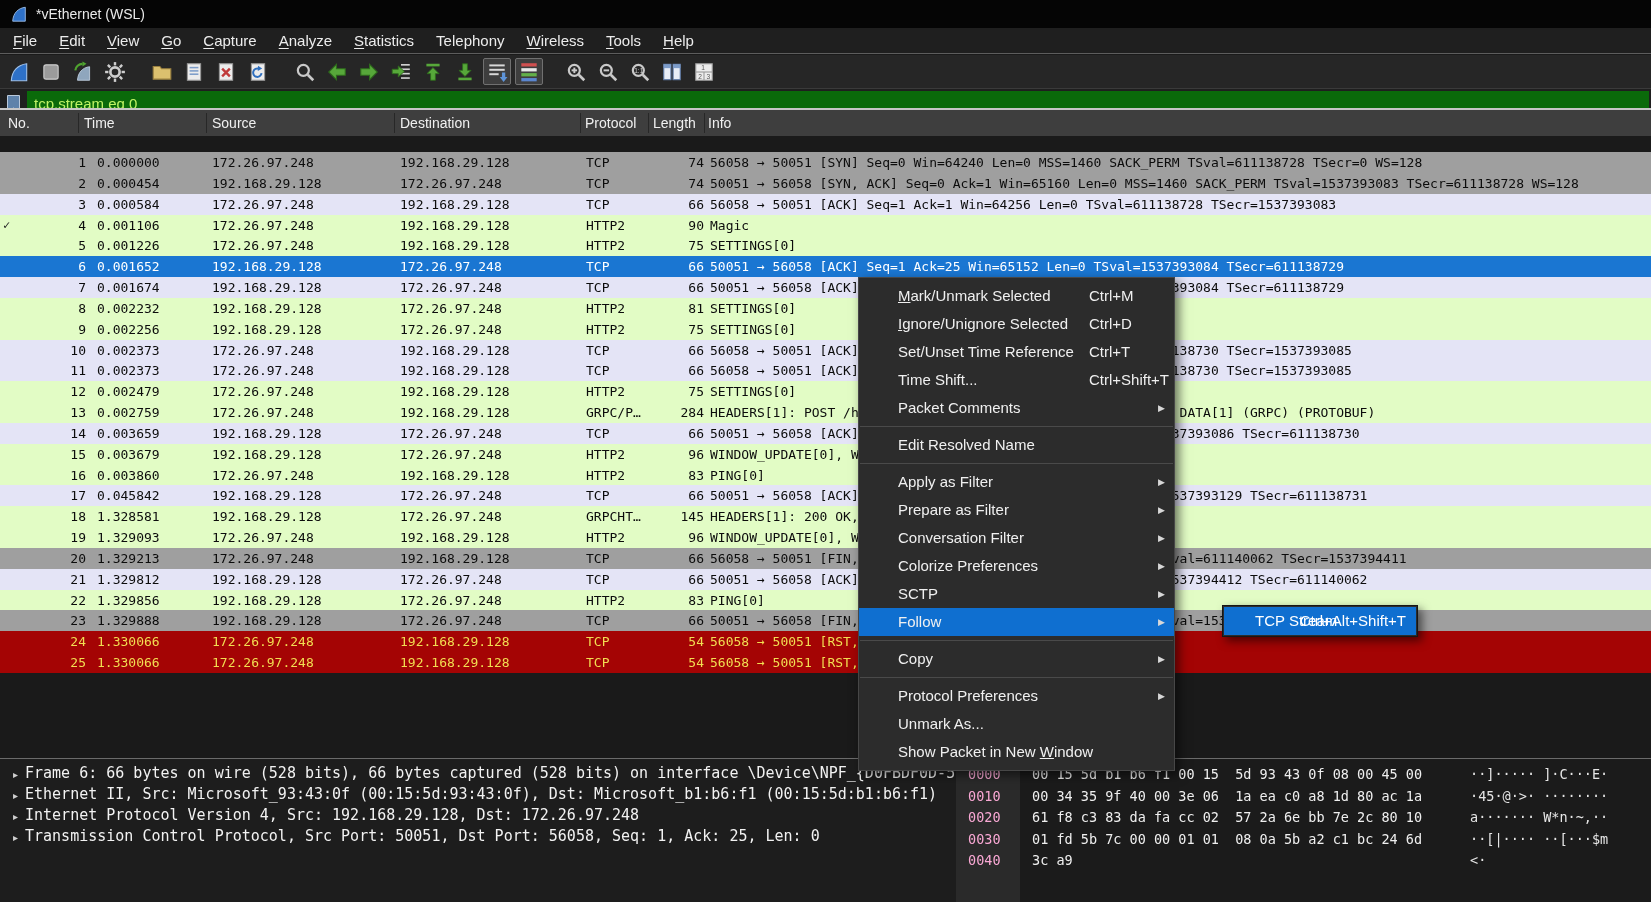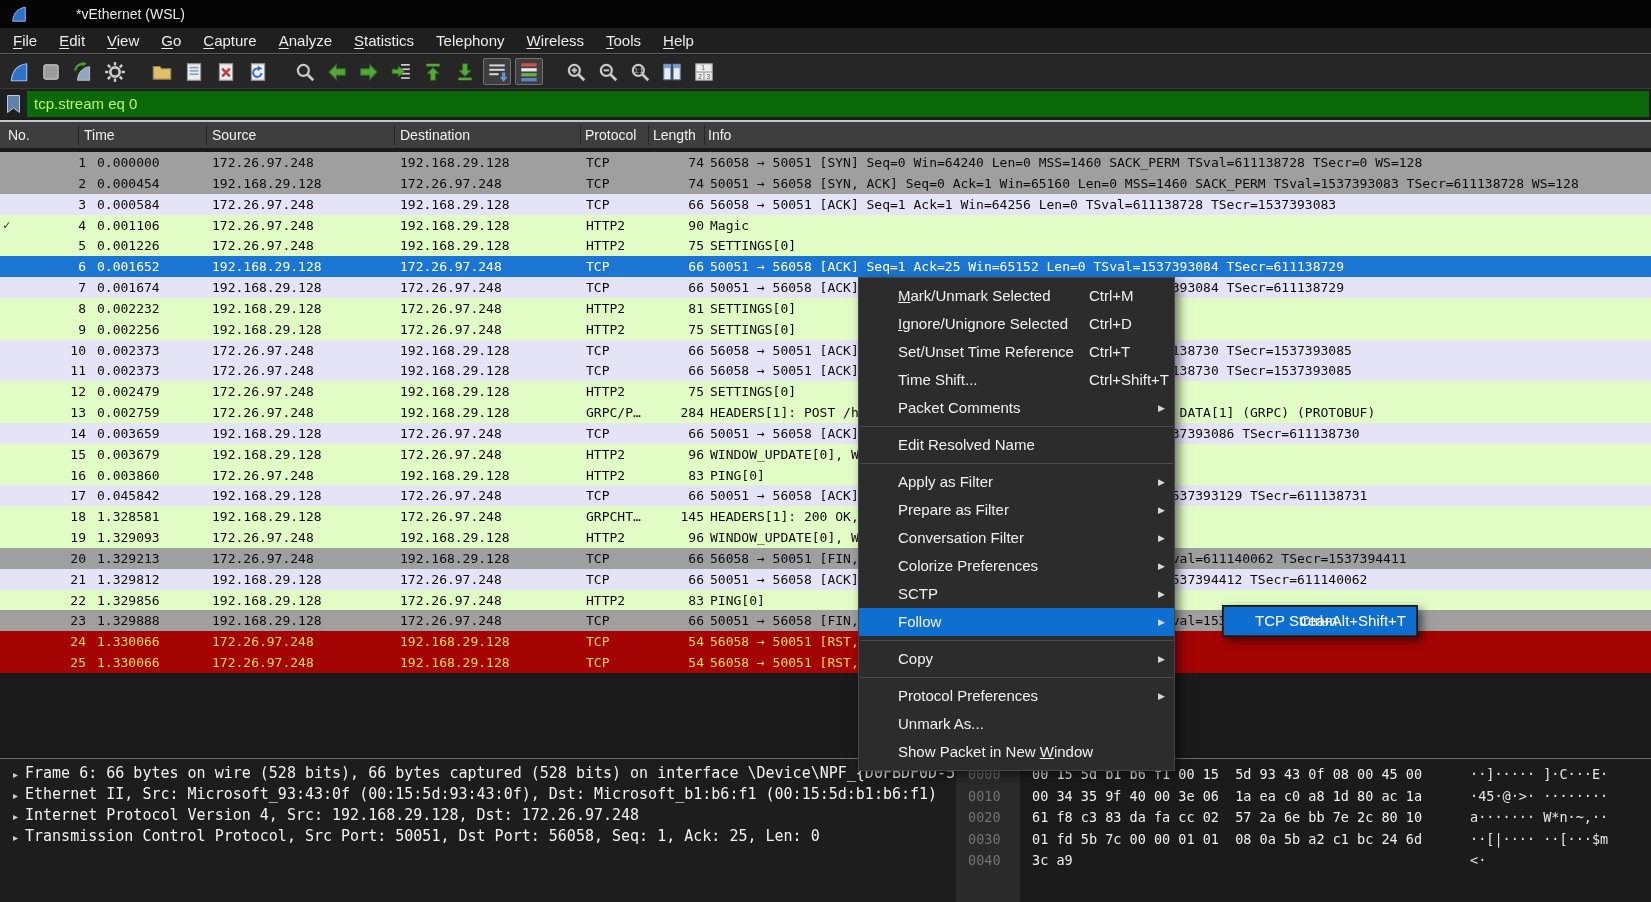--- a/index.html
+++ b/index.html
@@ -1,21 +1,21 @@
 <!DOCTYPE html>
 <html><head>
 <meta charset="utf-8">
 <style>
   html,body{margin:0;padding:0;background:#000;}
   .app{position:relative;width:1651px;height:902px;background:#1a1a1a;overflow:hidden;
        font-family:"Liberation Sans",sans-serif;-webkit-font-smoothing:antialiased;}
 
   
   .titlebar{position:absolute;left:0;top:0;width:100%;height:28px;background:#050505;
-            display:flex;align-items:center;color:#e9e9e9;font-size:14px;gap:40px;}
+            display:flex;align-items:center;color:#e9e9e9;font-size:14px;}
   .ws-logo{width:18px;height:18px;margin:0 8px 0 10px;display:inline-flex;}
 
   
   .menubar{position:absolute;left:0;top:28px;width:100%;height:26px;background:#1f1f1f;
            border-bottom:1px solid #5d5d5d;display:flex;align-items:center;padding-left:2px;
            color:#ececec;font-size:15px;box-sizing:border-box;}
   .menu-item{padding:0 11px;cursor:default;}
   .menu-item u{text-underline-offset:2px;}
 
   
@@ -29,21 +29,21 @@
 
   
   .filterbar{position:absolute;left:0;top:88px;width:100%;height:30px;background:#1f1f1f;
              border-top:1px solid #3a3a3a;display:flex;align-items:center;box-sizing:border-box;}
   .bookmark{width:27px;display:flex;justify-content:center;}
   .bookmark svg{width:17px;height:20px;}
   .filter-input{flex:1;height:26px;margin-right:2px;background:#0a6a0a;color:#bef264;
                 font-size:15px;display:flex;align-items:center;padding-left:7px;}
 
   
-  .pheader{position:absolute;left:0;top:120px;width:100%;height:28px;background:#3e3e3e;
+  .pheader{position:absolute;left:0;top:108px;width:100%;height:28px;background:#3e3e3e;
            border-top:2px solid #c6c6c6;color:#f0f0f0;font-size:14px;box-sizing:border-box;}
   .hcol{position:absolute;top:5px;}
   .hsep{position:absolute;top:3px;bottom:3px;width:1px;background:#272727;}
 
   
   .plist{position:absolute;left:0;top:152px;width:1651px;height:521px;overflow:hidden;background:#191919;}
   .prow{position:absolute;left:0;width:1651px;height:21px;font-family:"DejaVu Sans Mono",monospace;
         font-size:13px;color:#0c0c0c;white-space:pre;}
   .prow.gray{background:#9f9f9f;}
   .prow.green{background:#e2fcc5;}
@@ -86,21 +86,21 @@
   .dline{height:21px;line-height:21px;white-space:pre;overflow:hidden;}
   .dline .tw{display:inline-block;width:19px;text-align:center;color:#cfcfcf;font-size:10px;
              font-family:"DejaVu Sans",sans-serif;}
 
   
   .hexpane{position:absolute;left:956px;top:758px;width:695px;height:144px;background:#1b1b1b;
            border-top:1px solid #6b6b6b;font-family:"DejaVu Sans Mono",monospace;font-size:13.5px;
            color:#efefef;box-sizing:border-box;overflow:hidden;}
   .offsetcol{position:absolute;left:0;top:0;bottom:0;width:64px;background:#2a2a2a;}
   .hrow{position:absolute;left:0;width:100%;height:21.5px;line-height:21.5px;white-space:pre;}
-  .hrow .off{position:absolute;left:12px;color:#737373;}
+  .hrow .off{position:absolute;left:12px;color:#f9a8d4;}
   .hrow .hx{position:absolute;left:76px;}
   .hrow .asc{position:absolute;left:514px;color:#e6e6e6;}
 </style>
 </head>
 <body>
 
 <div class="app">
 
   <div class="titlebar">
     <span class="ws-logo">

